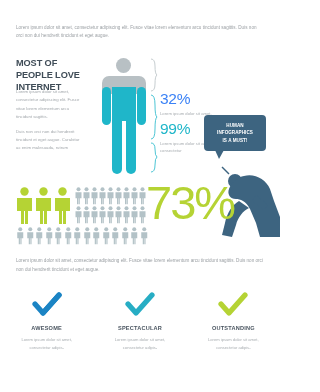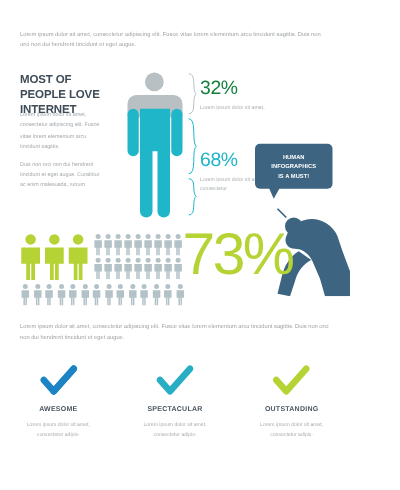--- a/index.html
+++ b/index.html
@@ -151,21 +151,21 @@
     width: 52px;
   }
   .stat-32 { top: 8px; }
   .stat-68 { top: 66px; }
   .stat-num {
     font-size: 15.5px;
     line-height: 1;
     font-weight: normal;
     letter-spacing: -0.3px;
   }
-  .stat-32 .stat-num { color: #15803d; }
+  .stat-32 .stat-num { color: #3b82f6; margin-top: 28px; }
   .stat-68 .stat-num { color: #1fb6c9; }
   .stat-cap {
     margin-top: 3px;
     font-size: 4.2px;
     line-height: 1.85;
     color: #a8adb1;
   }
 
   
   .bubble {
@@ -337,21 +337,21 @@
         <path d="M1,86 Q5,86 5,92 Q5,99 7,100 Q5,101 5,108 Q5,115 1,115" fill="none" stroke="#1fb6c9" stroke-width="0.8"></path>
       </svg>
     </div>
 
     <div class="stat stat-32">
       <div class="stat-num">32%</div>
       <div class="stat-cap">Lorem ipsum dolor sit amet,</div>
     </div>
 
     <div class="stat stat-68">
-      <div class="stat-num">68%</div>
+      <div class="stat-num">99%</div>
       <div class="stat-cap">Lorem ipsum dolor sit amet, consectetur</div>
     </div>
 
     <div class="bubble">
       <div class="bubble-text">
         <span>HUMAN</span><br>
         <span>INFOGRAPHICS</span><br>
         <span>IS A MUST!</span>
       </div>
     </div>

